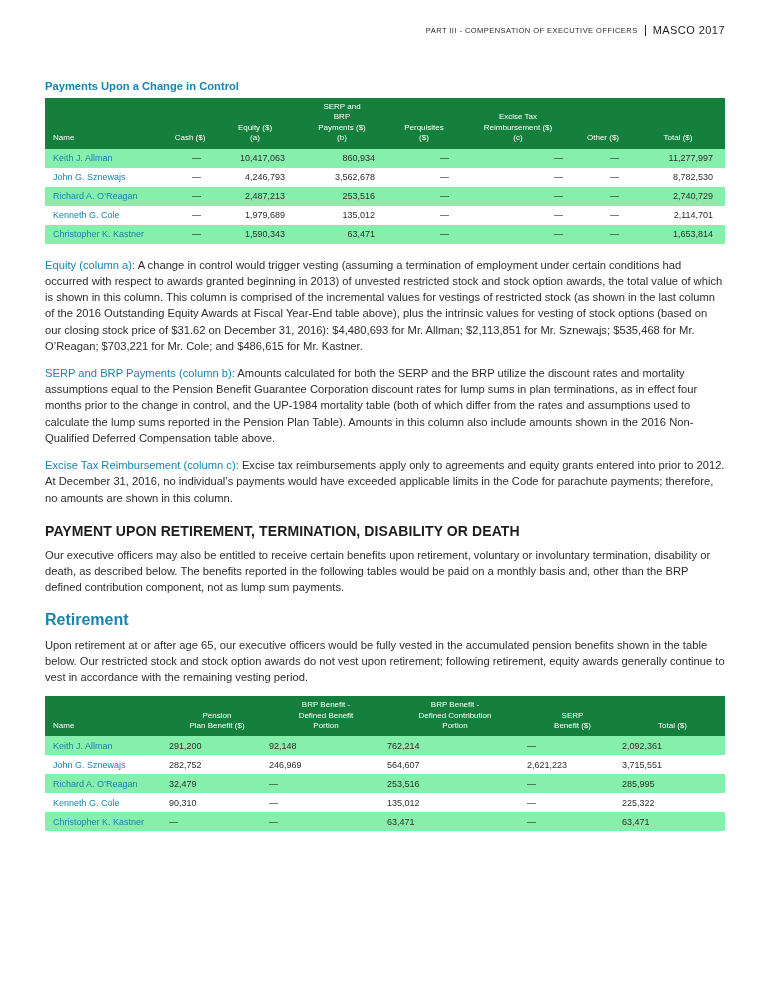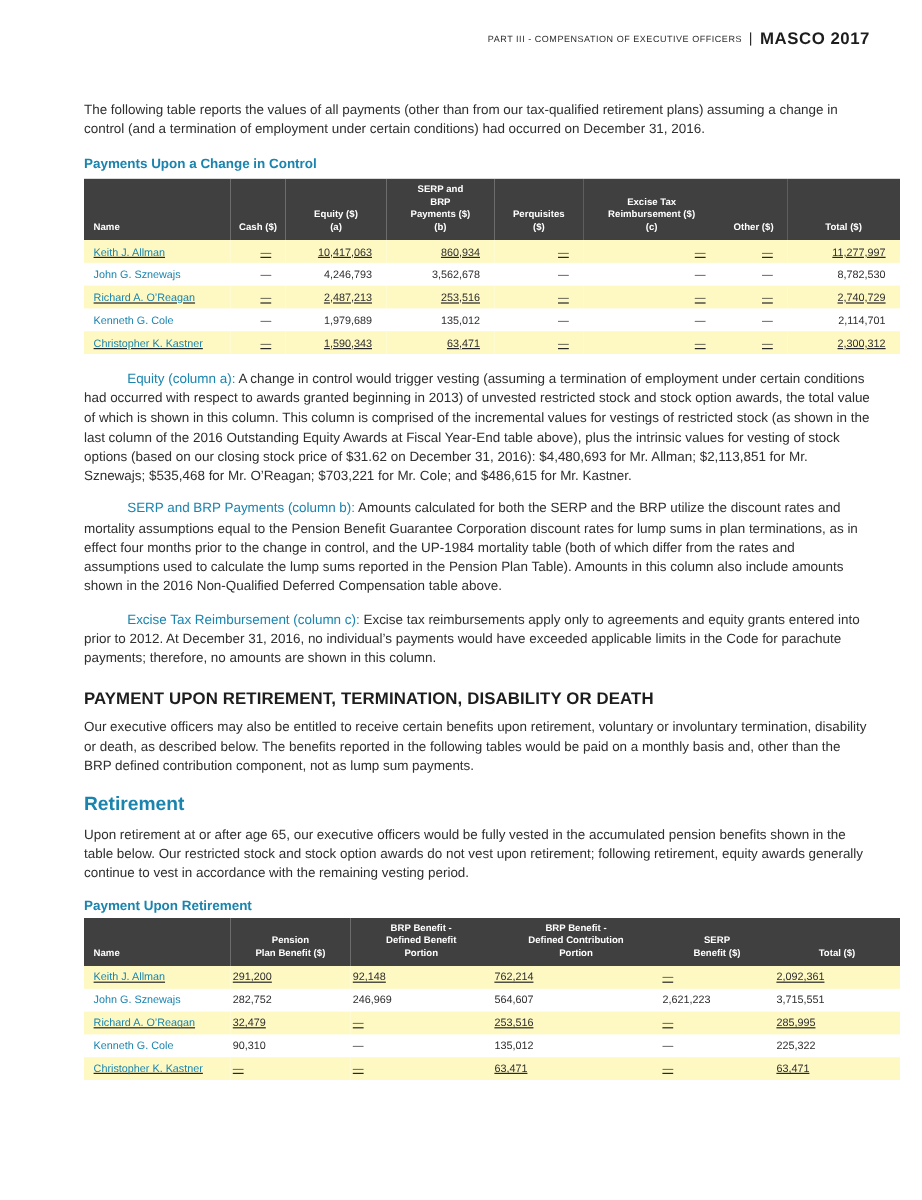--- a/index.html
+++ b/index.html
@@ -1,50 +1,49 @@
 <!DOCTYPE html>
 <html><head>
 <meta charset="utf-8">
 <style>
   html,body{margin:0;padding:0;}
   body{width:768px;height:1000px;background:#ffffff;font-family:"Liberation Sans",sans-serif;color:#272727;}
-  .page{position:relative;width:768px;height:1000px;padding:24px 43px 0 70px;box-sizing:border-box;overflow:hidden;}
+  .page{position:relative;width:768px;height:1000px;padding:24px 43px 0 45px;box-sizing:border-box;overflow:hidden;}
   .doc-header{display:flex;justify-content:flex-end;align-items:center;gap:7px;margin-bottom:44px;}
   .doc-header-left{font-size:7.5px;letter-spacing:0.45px;color:#2b2b2b;}
   .doc-header-sep{width:1px;height:11px;background:#2b2b2b;}
-  .doc-header-right{font-size:14px;font-weight:bold;letter-spacing:0.45px;color:#1d1d1d;}
+  .doc-header-right{font-size:11px;font-weight:normal;letter-spacing:0.45px;color:#1d1d1d;}
   .body-text{font-size:11.2px;line-height:1.45;color:#2e2e2e;margin:0 0 11px 0;}
   .table-title{font-size:11.2px;font-weight:bold;color:#1a84ae;margin:15px 0 6px 0;}
   table.data-table{border-collapse:collapse;table-layout:fixed;width:680px;margin-bottom:13px;}
-  .data-table th{background:#404040;color:#ffffff;font-weight:bold;font-size:8px;line-height:1.3;vertical-align:bottom;text-align:center;white-space:pre-line;padding:4px 2px 5px;}
+  .data-table th{background:#15803d;color:#ffffff;font-weight:normal;font-size:8px;line-height:1.3;vertical-align:bottom;text-align:center;white-space:pre-line;padding:4px 2px 5px;}
   .data-table th.name-col{text-align:left;padding-left:8px;}
   .data-table td{font-size:9px;color:#2e2e2e;padding:4.5px 2px;}
   .data-table td.name{color:#1a84ae;padding-left:8px;}
   .data-table td.val{text-align:right;padding-right:12px;}
   .data-table td.val2{text-align:left;}
-  .data-table tr.alt{background:#fef9c3;text-decoration:underline;}
+  .data-table tr.alt{background:#86efac;}
   .note{margin-bottom:11px;}
-  .note .note-lead{color:#1a84ae;margin-left:36px;}
+  .note .note-lead{color:#1a84ae;}
   .section-heading{font-size:14px;font-weight:bold;color:#1d1d1d;margin:17px 0 8px 0;letter-spacing:0.1px;}
   .sub-heading{font-size:16px;font-weight:bold;color:#1a84ae;margin:15px 0 8px 0;}
   .table-title-2{margin-top:12px;margin-bottom:4px;}
   .page-number{position:absolute;left:0;right:0;bottom:20px;text-align:center;font-size:10px;color:#2e2e2e;}
 </style>
 </head>
 <body>
 
 <div class="page">
 
   <div class="doc-header">
     <span class="doc-header-left">PART III - COMPENSATION OF EXECUTIVE OFFICERS</span>
     <span class="doc-header-sep"></span>
     <span class="doc-header-right">MASCO 2017</span>
   </div>
 
-  <p class="body-text">The following table reports the values of all payments (other than from our tax-qualified retirement plans) assuming a change in control (and a termination of employment under certain conditions) had occurred on December 31, 2016.</p>
 
   <h3 class="table-title">Payments Upon a Change in Control</h3>
 
   <table class="data-table">
     <colgroup>
       <col style="width:122px">
         <col style="width:46px">
         <col style="width:84px">
         <col style="width:90px">
         <col style="width:74px">
@@ -113,38 +112,37 @@
         <td class="val">2,114,701</td>
       </tr>
       <tr class="alt">
         <td class="name">Christopher K. Kastner</td>
         <td class="val">—</td>
         <td class="val">1,590,343</td>
         <td class="val">63,471</td>
         <td class="val">—</td>
         <td class="val">—</td>
         <td class="val">—</td>
-        <td class="val">2,300,312</td>
+        <td class="val">1,653,814</td>
       </tr>
     </tbody>
   </table>
 
   <p class="body-text note"><span class="note-lead">Equity (column a):</span> <span>A change in control would trigger vesting (assuming a termination of employment under certain conditions had occurred with respect to awards granted beginning in 2013) of unvested restricted stock and stock option awards, the total value of which is shown in this column. This column is comprised of the incremental values for vestings of restricted stock (as shown in the last column of the 2016 Outstanding Equity Awards at Fiscal Year-End table above), plus the intrinsic values for vesting of stock options (based on our closing stock price of $31.62 on December 31, 2016): $4,480,693 for Mr. Allman; $2,113,851 for Mr. Sznewajs; $535,468 for Mr. O’Reagan; $703,221 for Mr. Cole; and $486,615 for Mr. Kastner.</span></p>
 
   <p class="body-text note"><span class="note-lead">SERP and BRP Payments (column b):</span> <span>Amounts calculated for both the SERP and the BRP utilize the discount rates and mortality assumptions equal to the Pension Benefit Guarantee Corporation discount rates for lump sums in plan terminations, as in effect four months prior to the change in control, and the UP-1984 mortality table (both of which differ from the rates and assumptions used to calculate the lump sums reported in the Pension Plan Table). Amounts in this column also include amounts shown in the 2016 Non-Qualified Deferred Compensation table above.</span></p>
 
   <p class="body-text note"><span class="note-lead">Excise Tax Reimbursement (column c):</span> <span>Excise tax reimbursements apply only to agreements and equity grants entered into prior to 2012. At December 31, 2016, no individual’s payments would have exceeded applicable limits in the Code for parachute payments; therefore, no amounts are shown in this column.</span></p>
 
   <h2 class="section-heading">PAYMENT UPON RETIREMENT, TERMINATION, DISABILITY OR DEATH</h2>
   <p class="body-text">Our executive officers may also be entitled to receive certain benefits upon retirement, voluntary or involuntary termination, disability or death, as described below. The benefits reported in the following tables would be paid on a monthly basis and, other than the BRP defined contribution component, not as lump sum payments.</p>
 
   <h3 class="sub-heading">Retirement</h3>
   <p class="body-text">Upon retirement at or after age 65, our executive officers would be fully vested in the accumulated pension benefits shown in the table below. Our restricted stock and stock option awards do not vest upon retirement; following retirement, equity awards generally continue to vest in accordance with the remaining vesting period.</p>
 
-  <h3 class="table-title table-title-2">Payment Upon Retirement</h3>
 
   <table class="data-table">
     <colgroup>
       <col style="width:122px">
         <col style="width:100px">
         <col style="width:118px">
         <col style="width:140px">
         <col style="width:95px">
         <col style="width:105px">
     </colgroup>

